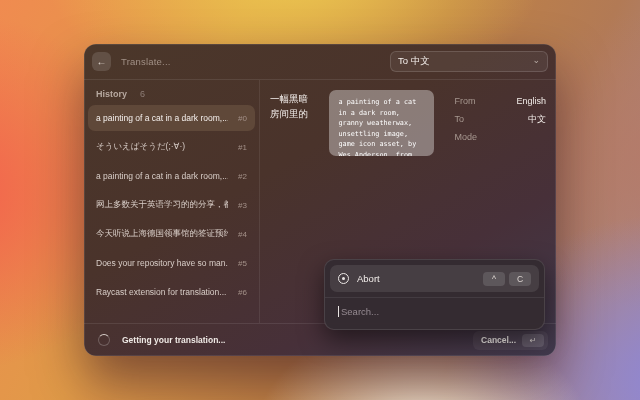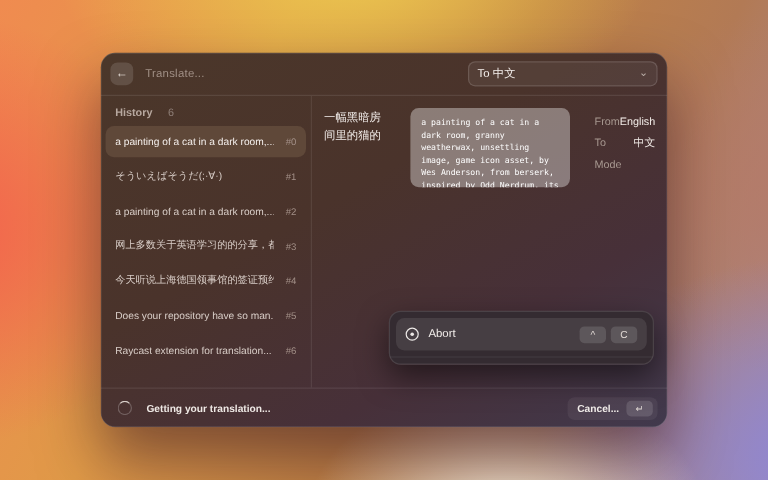--- a/index.html
+++ b/index.html
@@ -46,21 +46,21 @@
   .hitem .hindex{margin-left:auto;font-size:8px;color:#a39088;}
 
   .detail{flex:1;display:flex;flex-direction:row;box-sizing:border-box;}
   .translation{padding:11px 11px 0 10px;font-size:9.5px;line-height:15px;color:#f3eeeb;
     height:30px;overflow:hidden;}
   .code-box{margin:10px 10px 0;border-radius:7px;background:rgba(255,255,255,.36);
     padding:7px 9px;font-family:"DejaVu Sans Mono",monospace;font-size:6.8px;line-height:10.5px;
     color:#ffffff;height:52px;overflow:hidden;}
   .meta-divider{margin-top:11px;border-top:1px solid rgba(255,255,255,.09);}
   .meta{padding:12px 10px 0;}
-  .meta-row{height:18px;display:flex;align-items:center;justify-content:space-between;}
+  .meta-row{height:18px;display:flex;align-items:center;justify-content:space-between;gap:41px;}
   .meta-label{font-size:9px;color:#a79890;}
   .meta-value{font-size:9px;color:#f2ece8;font-weight:500;}
 
   .popup{position:absolute;left:240px;top:215px;width:221px;box-sizing:border-box;
     background:rgba(52,43,49,.98);border:1px solid rgba(255,255,255,.11);border-radius:10px;
     box-shadow:0 10px 25px rgba(0,0,0,.5);padding:5px;z-index:5;}
   .action-row{height:27px;border-radius:7px;background:rgba(255,255,255,.09);
     display:flex;align-items:center;padding:0 8px;box-sizing:border-box;cursor:pointer;}
   .abort-icon{width:11px;height:11px;border:1.2px solid #ece8e6;border-radius:50%;
     display:flex;align-items:center;justify-content:center;box-sizing:border-box;}
@@ -166,20 +166,24 @@
   <div class="popup">
     <div class="action-row">
       <span class="abort-icon"></span>
       <span class="action-label">Abort</span>
       <span class="keys">
         <span class="keycap">^</span>
         <span class="keycap">C</span>
       </span>
     </div>
     <div class="popup-divider"></div>
+    <div class="search-row">
+      <span class="caret"></span>
+      <span class="search-ph">Search...</span>
+    </div>
   </div>
 
   <div class="footer">
     <div class="spinner"></div>
     <div class="status">Getting your translation...</div>
     <div class="cancel">
       <span class="cancel-label">Cancel...</span>
       <span class="keycap">↵</span>
     </div>
   </div>

